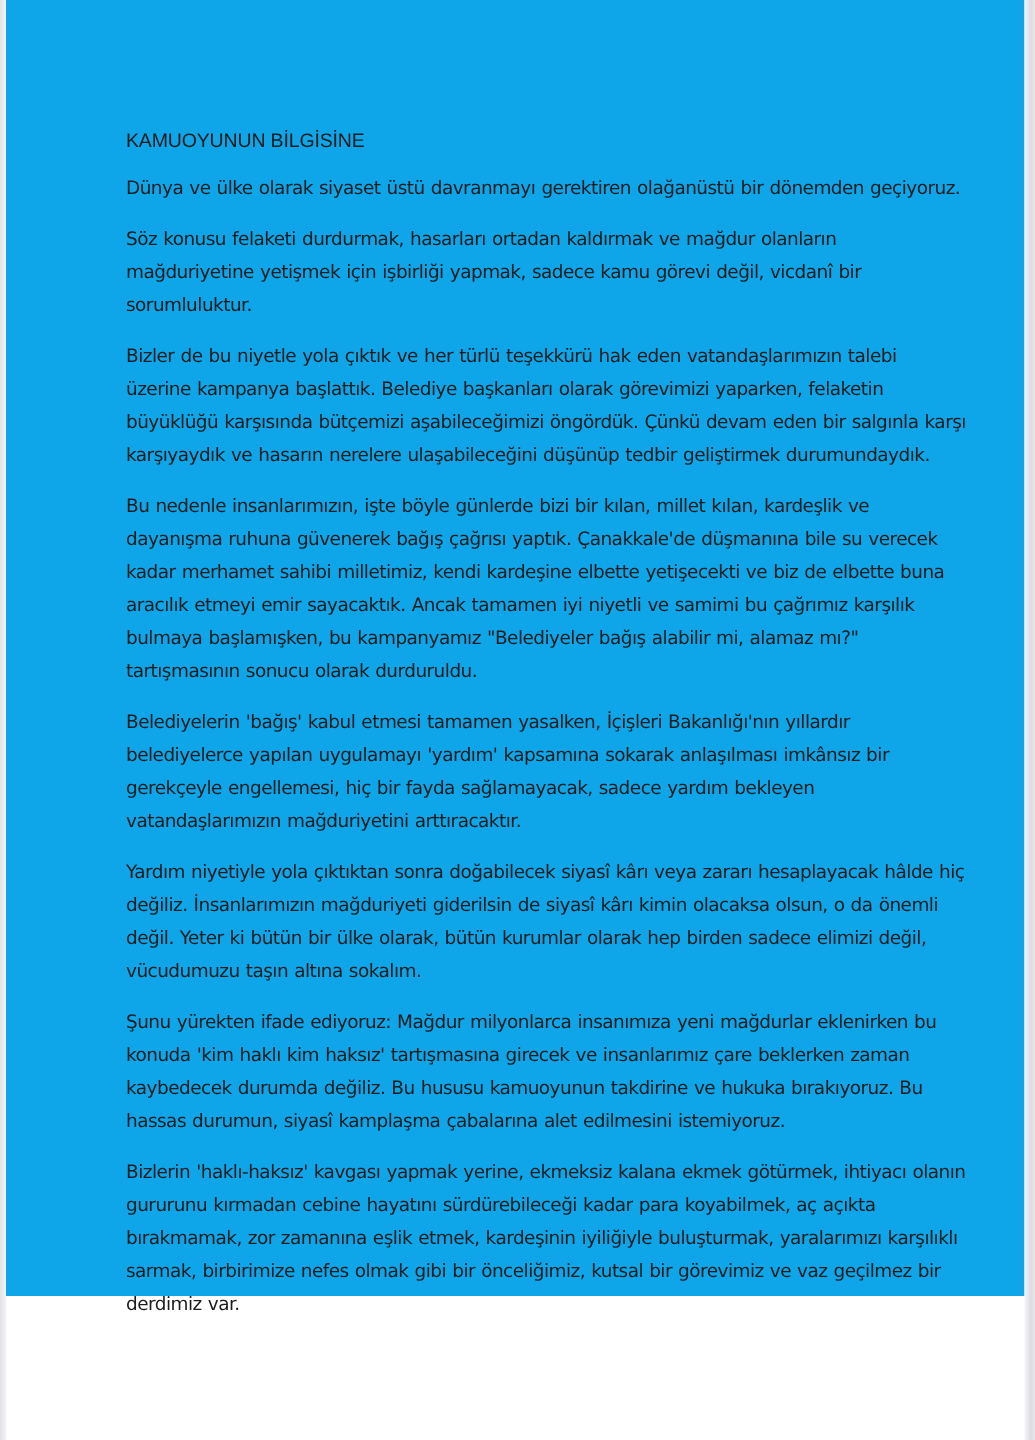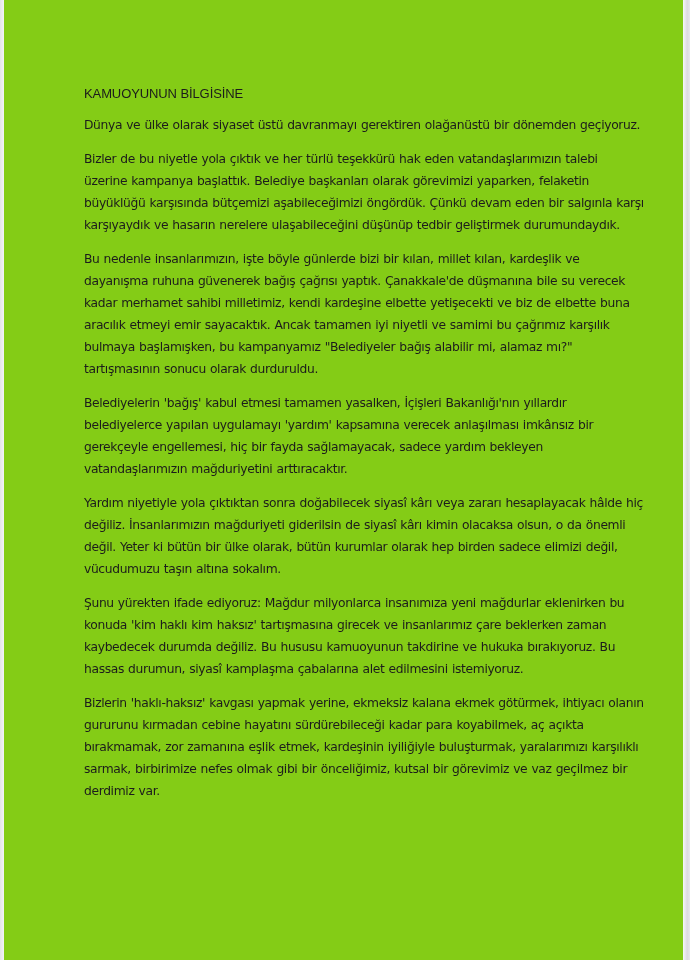--- a/index.html
+++ b/index.html
@@ -21,22 +21,22 @@
     }
     .edge-right {
       position: absolute;
       right: 0; top: 0;
       width: 7px; height: 960px;
       background: linear-gradient(to right, #f7f7f8, #dcdbe1 60%, #e9e8ec);
     }
     .page {
       position: absolute;
       left: 4px; top: 0;
-      width: 679px; height: 960px;
-      background: #84cc16;
+      width: 679px; height: 864px;
+      background: #0ea5e9;
       text-decoration: underline;
     }
     .content {
       position: absolute;
       left: 80px;
       top: 84px;
       width: 560px;
       color: #1c1c1c;
       font-family: "DejaVu Sans", sans-serif;
       font-size: 12.3px;
@@ -57,22 +57,23 @@
     }
   </style>
 </head>
 <body>
 
 <div class="edge-left"></div>
 <div class="page">
   <div class="content">
     <h1 class="title">KAMUOYUNUN BİLGİSİNE</h1>
     <p class="para">Dünya ve ülke olarak siyaset üstü davranmayı gerektiren olağanüstü bir dönemden geçiyoruz.</p>
+    <p class="para">Söz konusu felaketi durdurmak, hasarları ortadan kaldırmak ve mağdur olanların mağduriyetine yetişmek için işbirliği yapmak, sadece kamu görevi değil, vicdanî bir sorumluluktur.</p>
     <p class="para">Bizler de bu niyetle yola çıktık ve her türlü teşekkürü hak eden vatandaşlarımızın talebi üzerine kampanya başlattık. Belediye başkanları olarak görevimizi yaparken, felaketin büyüklüğü karşısında bütçemizi aşabileceğimizi öngördük. Çünkü devam eden bir salgınla karşı karşıyaydık ve hasarın nerelere ulaşabileceğini düşünüp tedbir geliştirmek durumundaydık.</p>
     <p class="para">Bu nedenle insanlarımızın, işte böyle günlerde bizi bir kılan, millet kılan, kardeşlik ve dayanışma ruhuna güvenerek bağış çağrısı yaptık. Çanakkale'de düşmanına bile su verecek kadar merhamet sahibi milletimiz, kendi kardeşine elbette yetişecekti ve biz de elbette buna aracılık etmeyi emir sayacaktık. Ancak tamamen iyi niyetli ve samimi bu çağrımız karşılık bulmaya başlamışken, bu kampanyamız "Belediyeler bağış alabilir mi, alamaz mı?" tartışmasının sonucu olarak durduruldu.</p>
-    <p class="para">Belediyelerin 'bağış' kabul etmesi tamamen yasalken, İçişleri Bakanlığı'nın yıllardır belediyelerce yapılan uygulamayı 'yardım' kapsamına verecek anlaşılması imkânsız bir gerekçeyle engellemesi, hiç bir fayda sağlamayacak, sadece yardım bekleyen vatandaşlarımızın mağduriyetini arttıracaktır.</p>
+    <p class="para">Belediyelerin 'bağış' kabul etmesi tamamen yasalken, İçişleri Bakanlığı'nın yıllardır belediyelerce yapılan uygulamayı 'yardım' kapsamına sokarak anlaşılması imkânsız bir gerekçeyle engellemesi, hiç bir fayda sağlamayacak, sadece yardım bekleyen vatandaşlarımızın mağduriyetini arttıracaktır.</p>
     <p class="para">Yardım niyetiyle yola çıktıktan sonra doğabilecek siyasî kârı veya zararı hesaplayacak hâlde hiç değiliz. İnsanlarımızın mağduriyeti giderilsin de siyasî kârı kimin olacaksa olsun, o da önemli değil. Yeter ki bütün bir ülke olarak, bütün kurumlar olarak hep birden sadece elimizi değil, vücudumuzu taşın altına sokalım.</p>
     <p class="para">Şunu yürekten ifade ediyoruz: Mağdur milyonlarca insanımıza yeni mağdurlar eklenirken bu konuda 'kim haklı kim haksız' tartışmasına girecek ve insanlarımız çare beklerken zaman kaybedecek durumda değiliz. Bu hususu kamuoyunun takdirine ve hukuka bırakıyoruz. Bu hassas durumun, siyasî kamplaşma çabalarına alet edilmesini istemiyoruz.</p>
     <p class="para">Bizlerin 'haklı-haksız' kavgası yapmak yerine, ekmeksiz kalana ekmek götürmek, ihtiyacı olanın gururunu kırmadan cebine hayatını sürdürebileceği kadar para koyabilmek, aç açıkta bırakmamak, zor zamanına eşlik etmek, kardeşinin iyiliğiyle buluşturmak, yaralarımızı karşılıklı sarmak, birbirimize nefes olmak gibi bir önceliğimiz, kutsal bir görevimiz ve vaz geçilmez bir derdimiz var.</p>
 
   </div>
 </div>
 <div class="edge-right"></div>
 
 </body></html>

